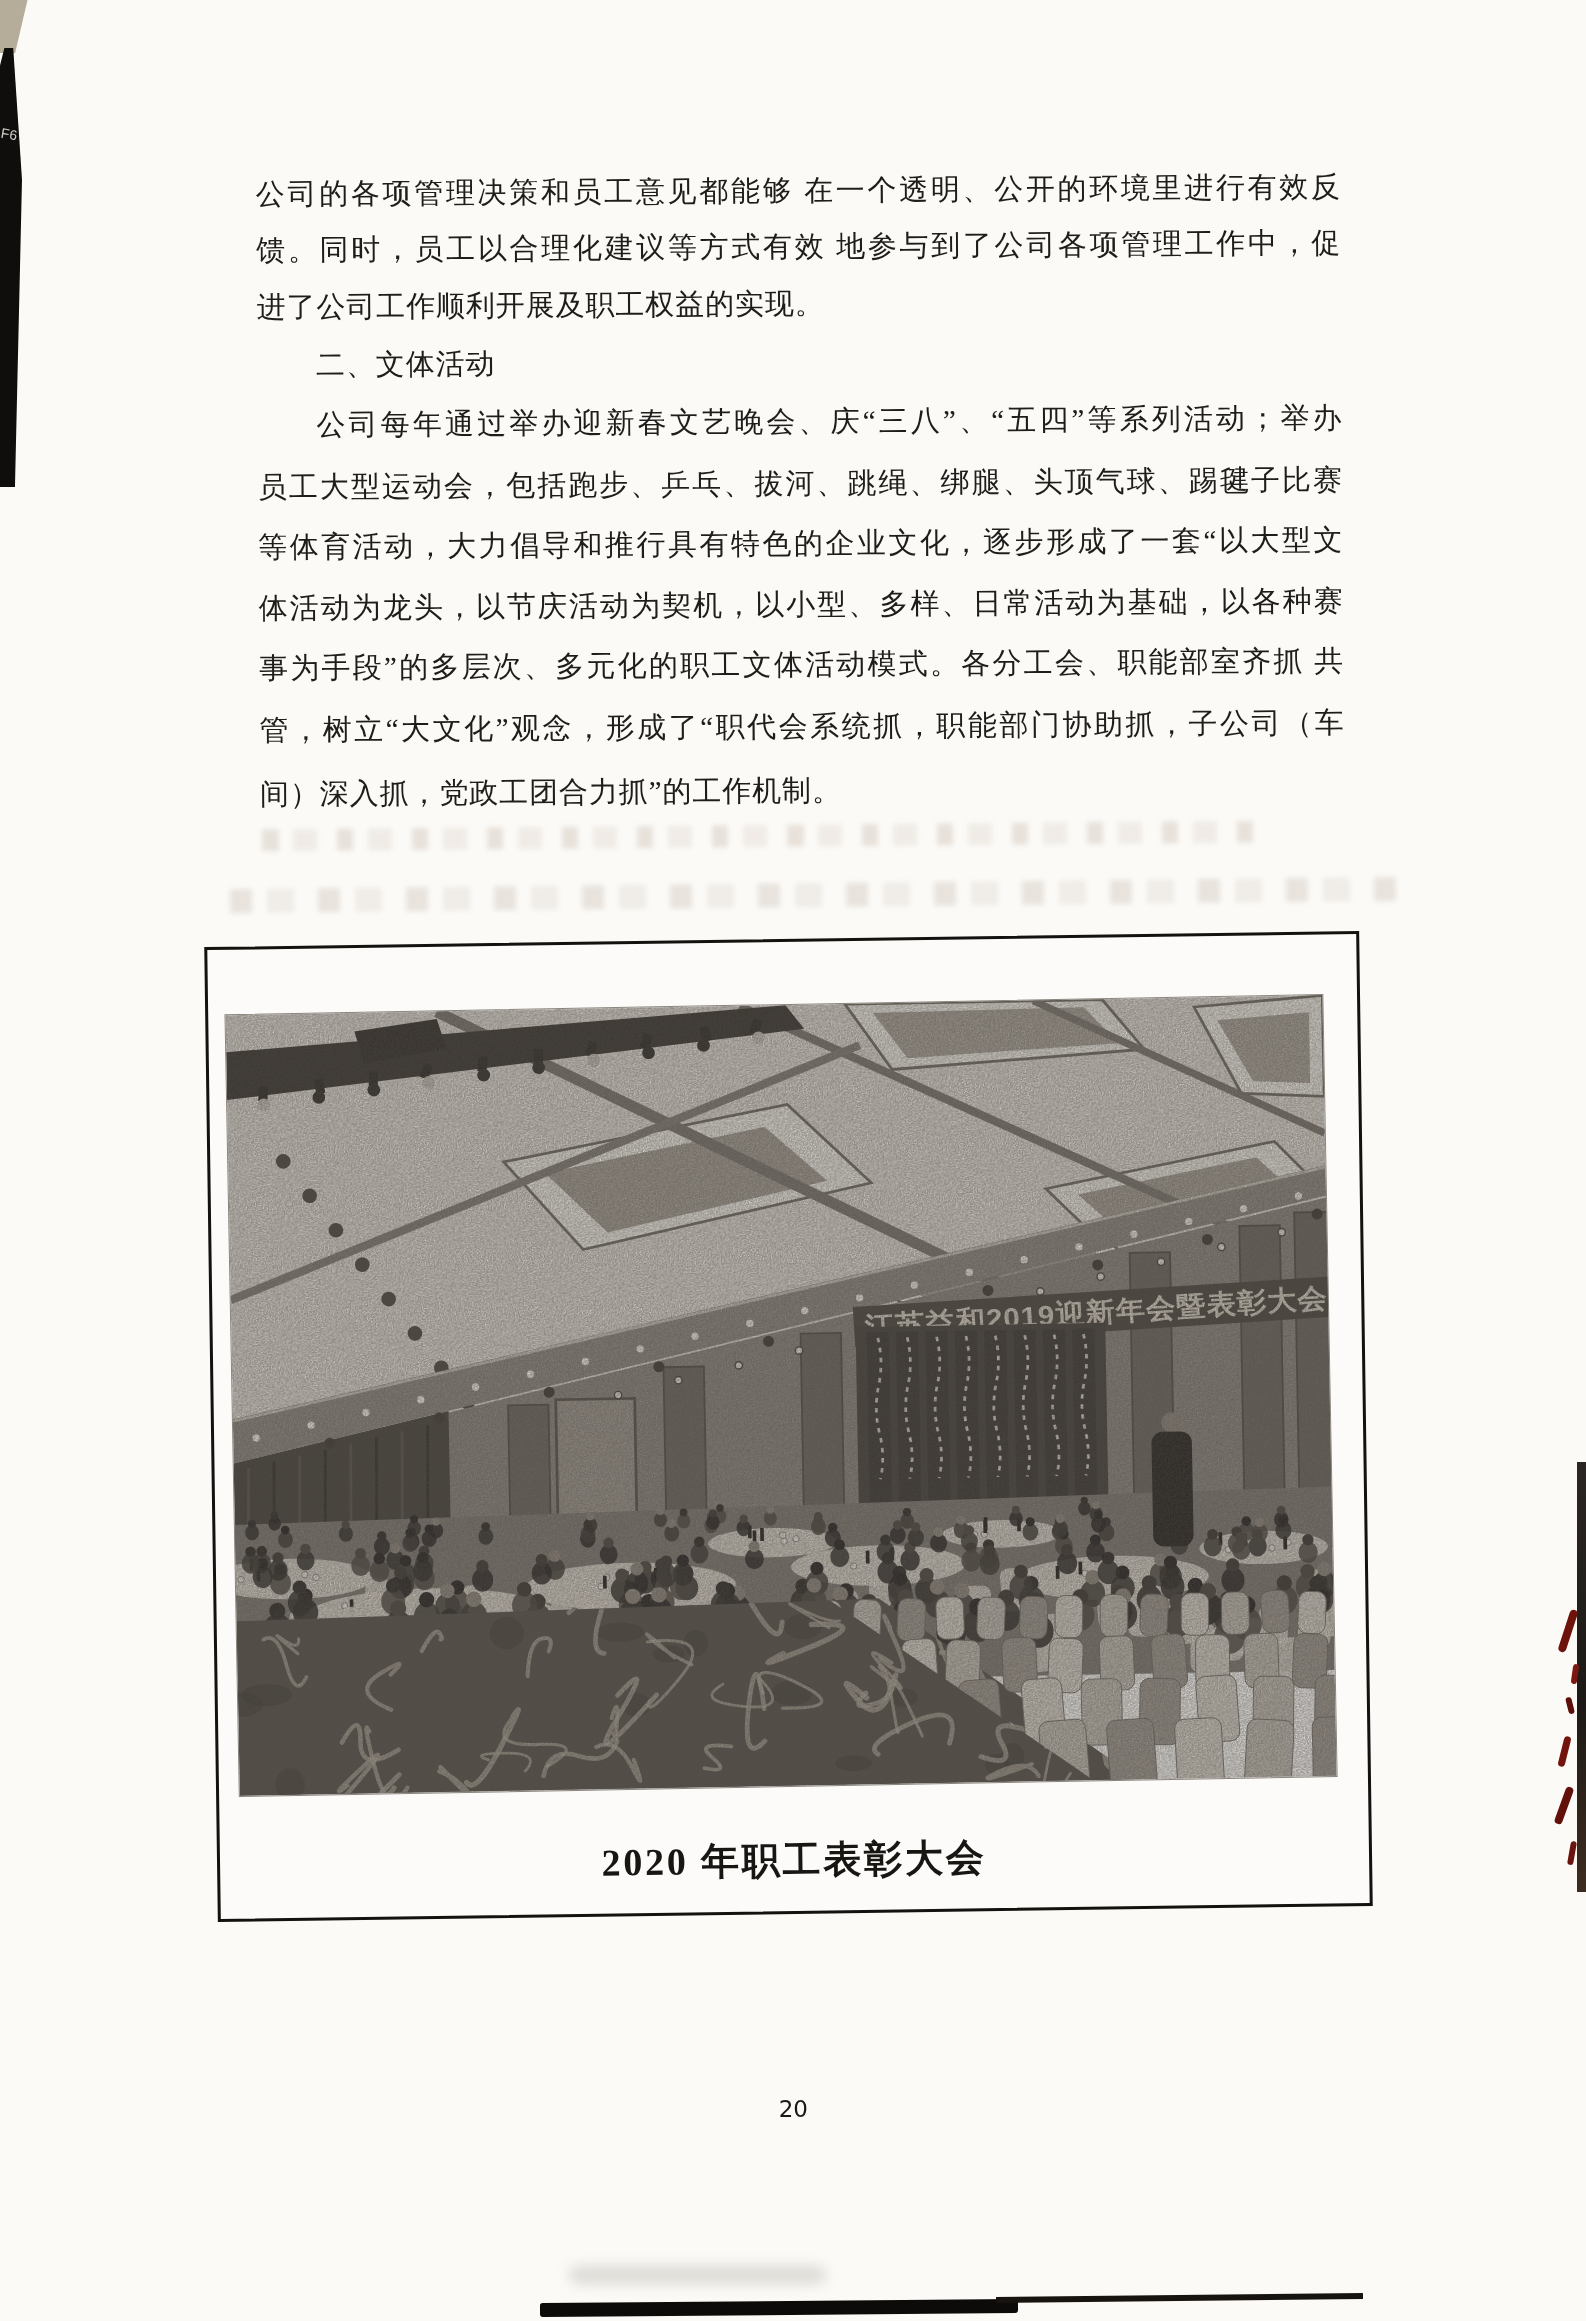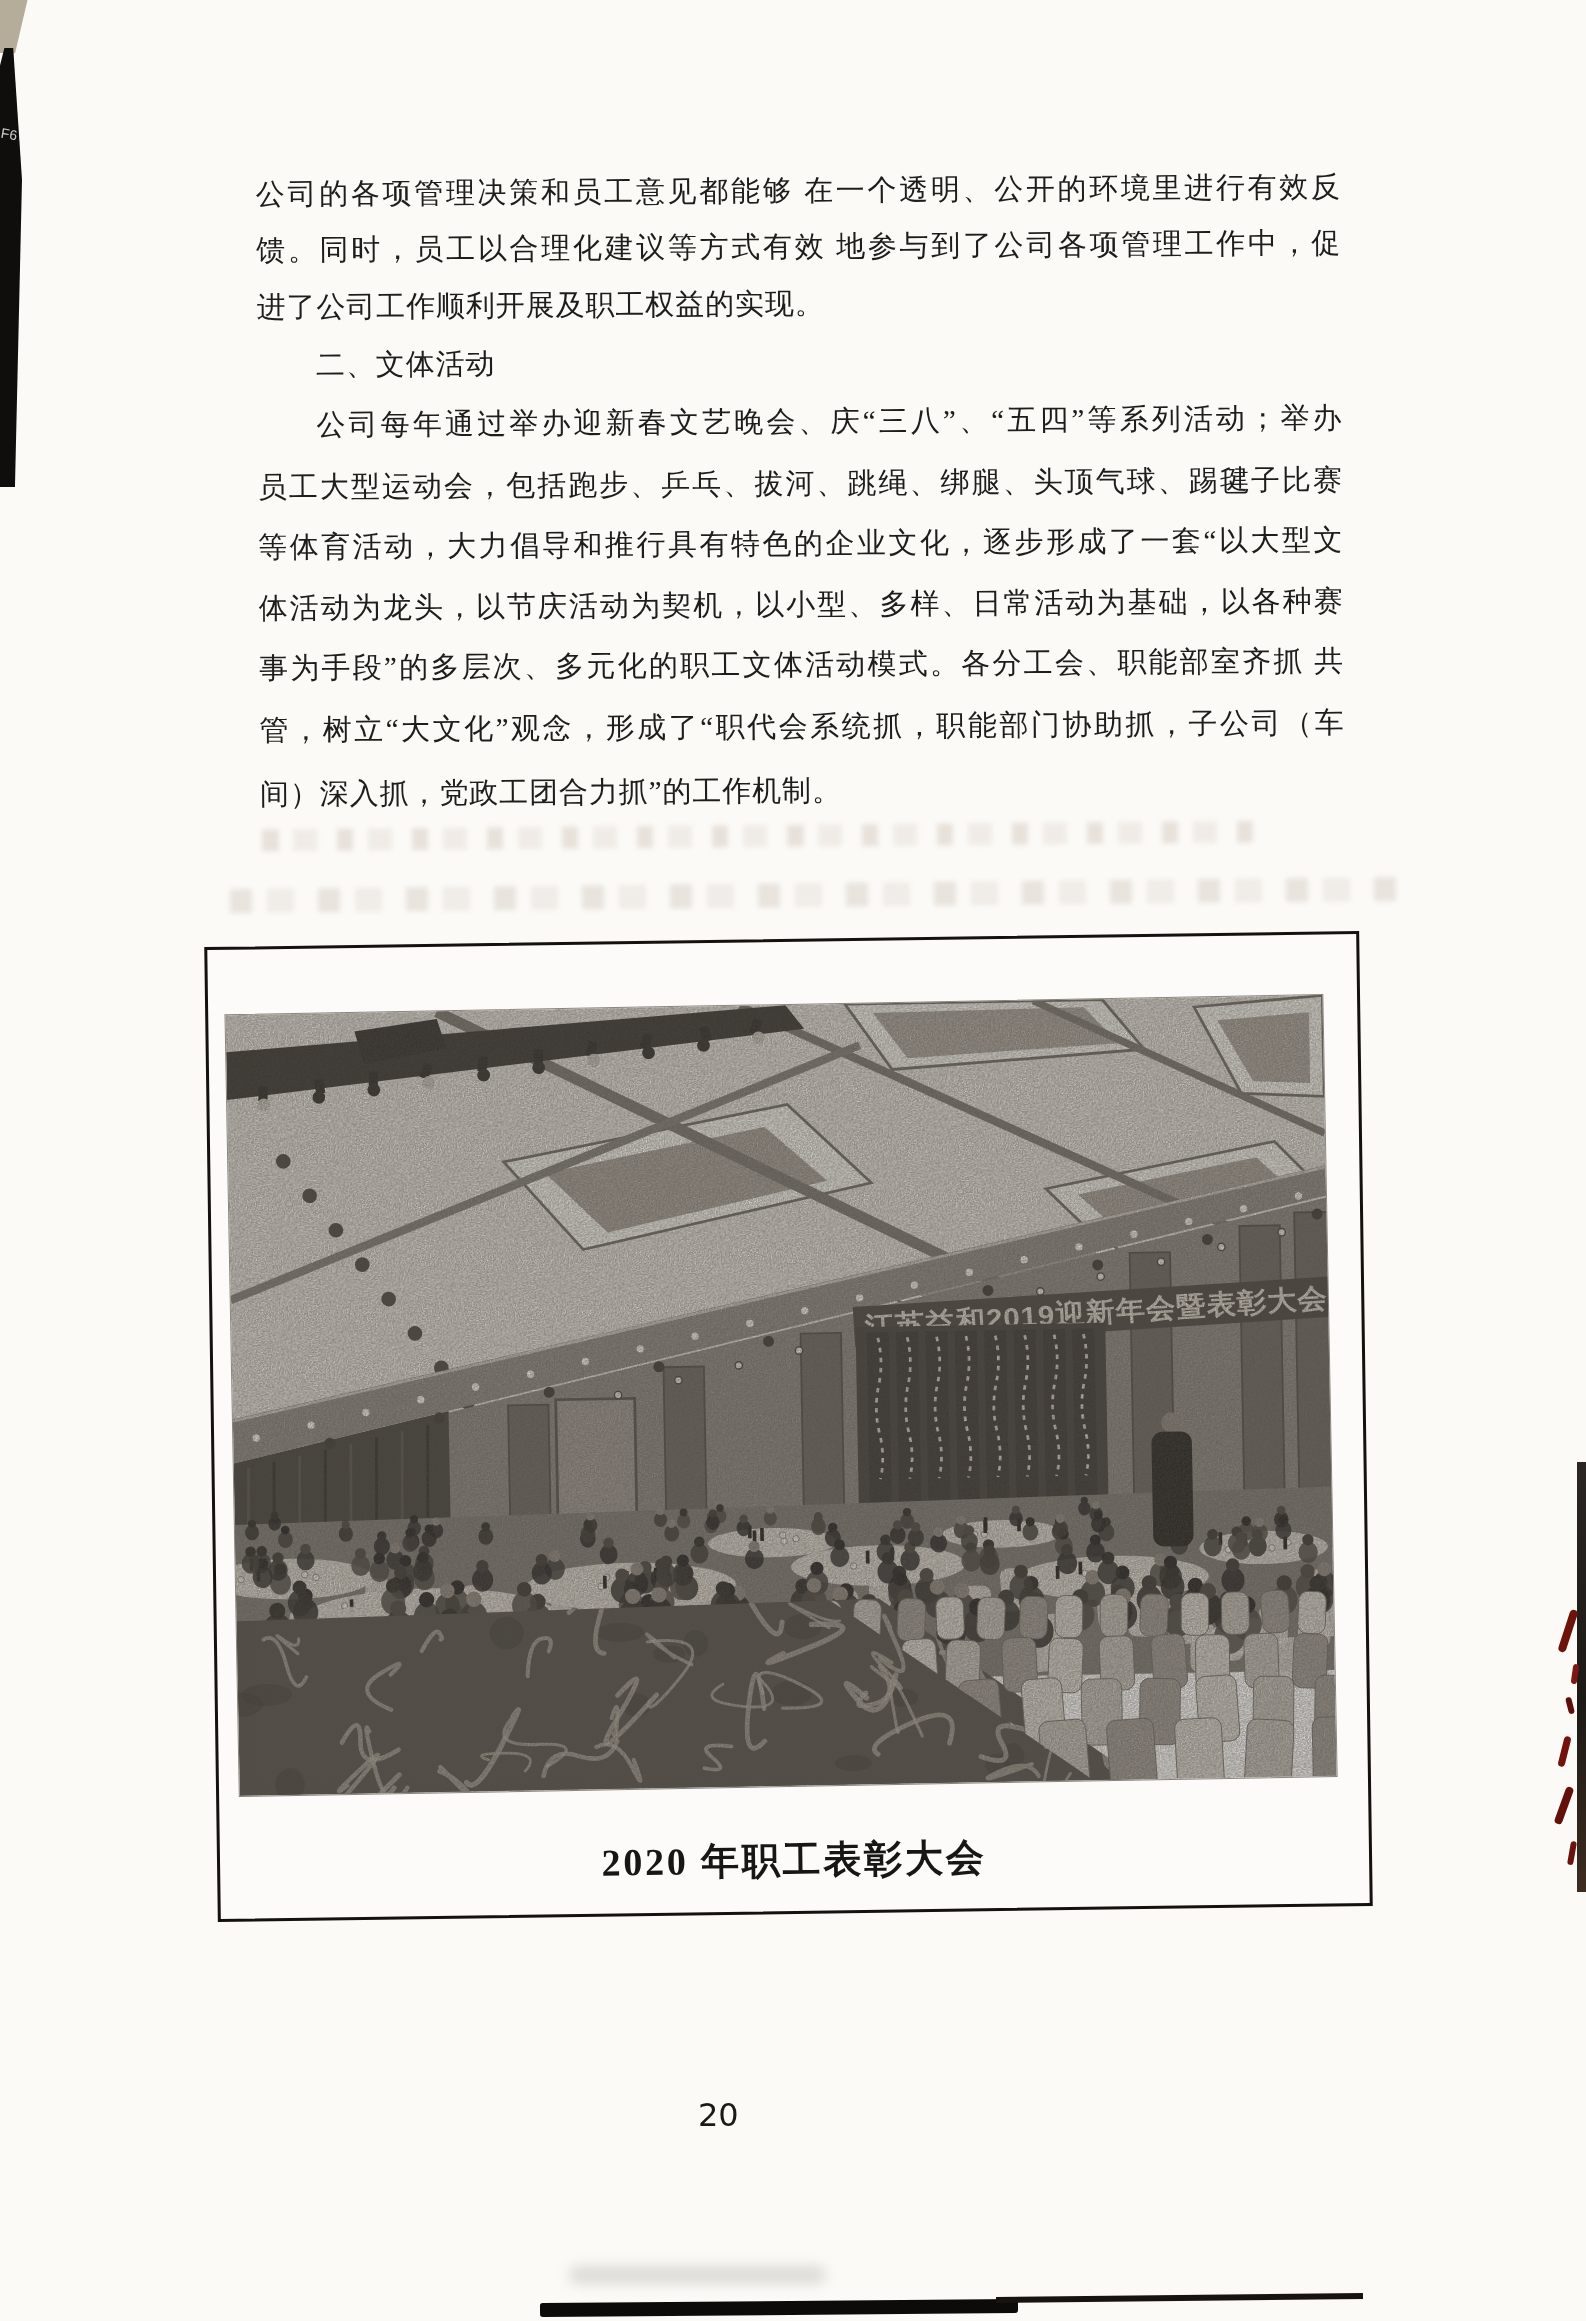--- a/index.html
+++ b/index.html
@@ -47,22 +47,22 @@
   .ind{text-indent:59px;}
 
   
   .figure-frame{position:absolute;left:211px;top:939px;width:1155px;height:975px;
     border:3.7px solid #14110e;background:#fcfbf9;box-sizing:border-box;transform:rotate(-0.8deg);}
   .photo-wrap{position:absolute;left:19px;top:63px;width:1097px;height:781px;transform:rotate(-0.25deg);
     outline:0.9px solid #8a857d;}
   .caption{position:absolute;left:0;top:893px;width:1148px;text-align:center;font-size:38px;
     font-weight:bold;letter-spacing:2.8px;color:#181613;}
 
-  .page-number{position:absolute;left:698px;top:2096px;width:110px;text-align:left;
-    font-family:"DejaVu Sans","Liberation Sans",sans-serif;font-size:32px;color:#1b1916;}
+  .page-number{position:absolute;left:698px;top:2096px;width:110px;text-align:right;
+    font-family:"DejaVu Sans","Liberation Sans",sans-serif;font-size:23px;color:#1b1916;}
 </style>
 </head>
 <body>
 
 <div class="page">
 
   <div class="corner-beige"></div>
   <div class="edge-wedge"></div>
   <div class="edge-mark">F6</div>
   <div class="right-strip"></div>

